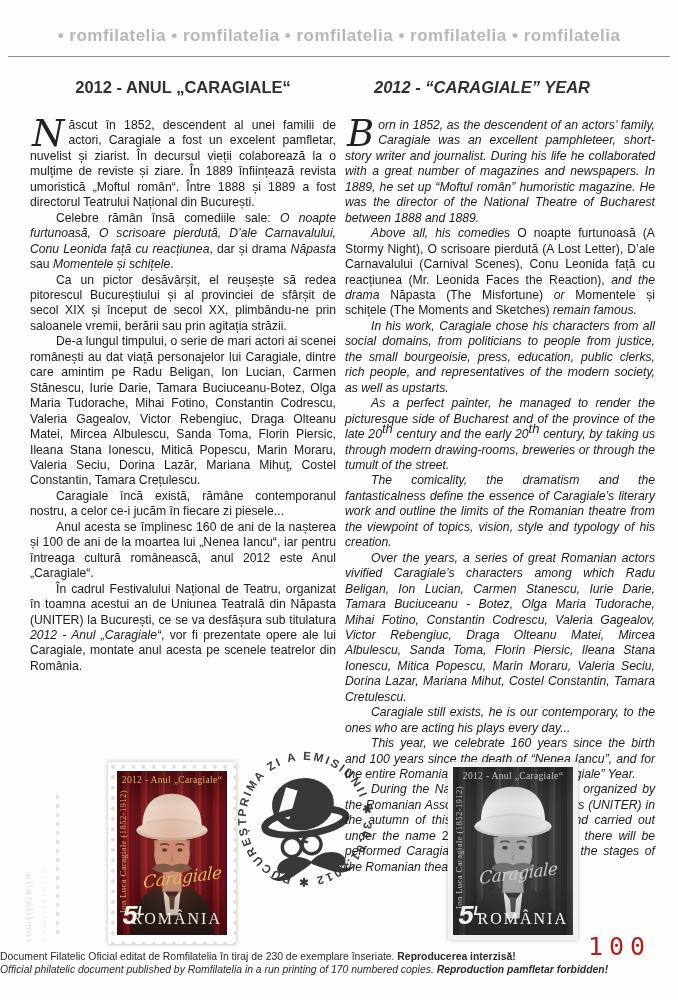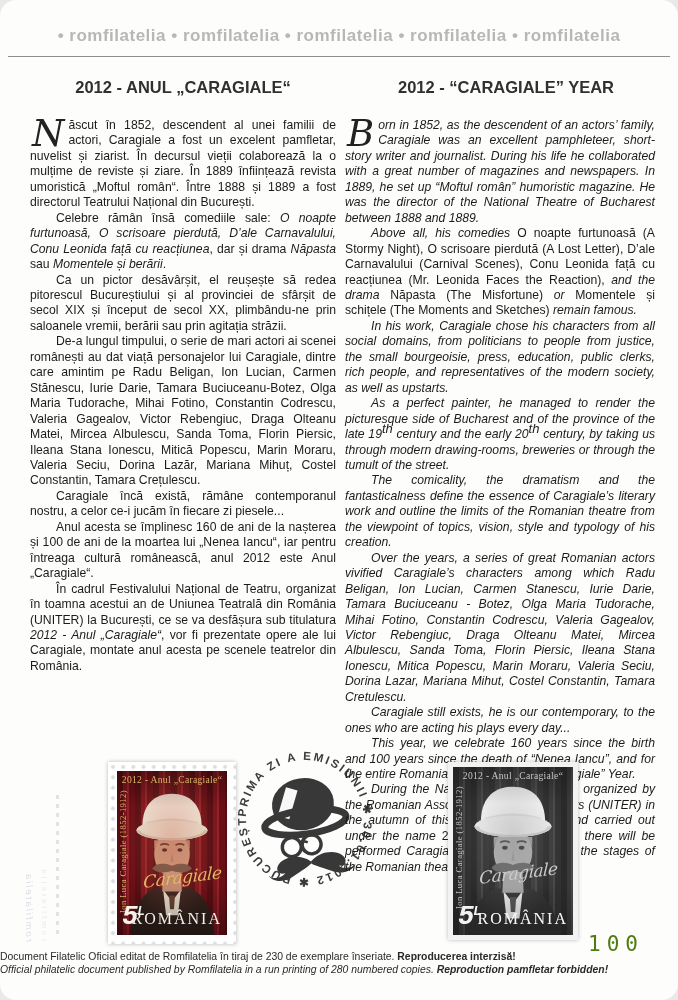--- a/index.html
+++ b/index.html
@@ -1,24 +1,24 @@
 <!DOCTYPE html>
 <html><head>
 <meta charset="utf-8">
 <style>
   html,body{margin:0;padding:0;background:#e9e9e9;}
   .page{position:relative;width:678px;height:1000px;margin:0 auto;background:#fdfdfc;overflow:hidden;
-        font-family:"Liberation Sans",sans-serif;color:#1c1c1c;border-radius:16px;}
+        font-family:"Liberation Sans",sans-serif;color:#1c1c1c;}
   
   .banner{position:absolute;top:26px;left:0;width:678px;text-align:center;
           font-weight:bold;font-size:17px;letter-spacing:.5px;color:#b7b7b7;}
   .toprule{position:absolute;top:56px;left:8px;width:662px;height:0;border-top:1.4px solid #8f8f8f;}
   .title{position:absolute;top:78px;font-weight:bold;font-size:16.5px;color:#303030;text-align:center;}
   .title.ro{left:30px;width:306px;}
-  .title.en{left:351px;width:310px;}
+  .title.en{left:327px;width:310px;font-style:italic;}
   
   .col{position:absolute;top:118px;text-align:justify;font-size:12.2px;line-height:15.45px;color:#1b1b1b;}
   .col.ro{left:30px;width:306px;}
   .col.en{left:345px;width:310px;font-style:italic;}
   .para{margin:0;text-indent:26px;}
   .para.dropped{text-indent:0;}
   .dropcap{float:left;font-family:"DejaVu Serif",serif;font-style:italic;font-size:37px;line-height:27px;
            padding:2px 4px 0 2px;color:#222;}
   .it{font-style:italic;}
   .up{font-style:normal;}
@@ -54,48 +54,48 @@
           font-size:16px;letter-spacing:2px;}
   .gray{filter:grayscale(1) brightness(1.13) contrast(.9);}
   
   .postmark{position:absolute;left:232px;top:746px;width:146px;height:146px;opacity:.88;}
   .postmark text{font-family:"Liberation Sans",sans-serif;font-weight:bold;font-size:11.6px;letter-spacing:2.2px;fill:#222;}
   
   .footer{position:absolute;left:0;width:678px;text-align:left;font-size:10.4px;color:#2a2a2a;}
   .footer.l1{top:951px;}
   .footer.l2{top:964px;font-style:italic;}
   .footer b{font-weight:bold;}
-  .pagenum{position:absolute;left:588px;top:932px;width:70px;font-size:21px;letter-spacing:6px;
-          color:#4d7c0f;font-family:"DejaVu Sans Mono",monospace;}
+  .pagenum{position:absolute;left:588px;top:932px;width:70px;font-size:25px;letter-spacing:6px;
+          color:#b91c1c;font-family:"DejaVu Sans Mono",monospace;}
 </style>
 </head>
 <body>
 
 <div class="page">
 
   <div class="banner">• romfilatelia • romfilatelia • romfilatelia • romfilatelia • romfilatelia</div>
   <div class="toprule"></div>
 
   <div class="title ro">2012 - ANUL „CARAGIALE“</div>
   <div class="title en">2012 - “CARAGIALE” YEAR</div>
 
   <div class="col ro">
       <p class="para dropped"><span class="dropcap">N</span><span>ăscut în 1852, descendent al unei familii de actori, Caragiale a fost un excelent pamfletar, nuvelist și ziarist. În decursul vieții colaborează la o mulțime de reviste și ziare. În 1889 înființează revista umoristică „Moftul român“. Între 1888 și 1889 a fost directorul Teatrului Național din București.</span></p>
-      <p class="para"><span>Celebre rămân însă comediile sale: </span><span class="it">O noapte furtunoasă, O scrisoare pierdută, D’ale Carnavalului, Conu Leonida față cu reacțiunea</span><span>, dar și drama </span><span class="it">Năpasta</span><span> sau </span><span class="it">Momentele și berării</span><span>.</span></p>
+      <p class="para"><span>Celebre rămân însă comediile sale: </span><span class="it">O noapte furtunoasă, O scrisoare pierdută, D’ale Carnavalului, Conu Leonida față cu reacțiunea</span><span>, dar și drama </span><span class="it">Năpasta</span><span> sau </span><span class="it">Momentele și schițele</span><span>.</span></p>
       <p class="para"><span>Ca un pictor desăvârșit, el reușește să redea pitorescul Bucureștiului și al provinciei de sfârșit de secol XIX și început de secol XX, plimbându-ne prin saloanele vremii, berării sau prin agitația străzii.</span></p>
       <p class="para"><span>De-a lungul timpului, o serie de mari actori ai scenei românești au dat viață personajelor lui Caragiale, dintre care amintim pe Radu Beligan, Ion Lucian, Carmen Stănescu, Iurie Darie, Tamara Buciuceanu-Botez, Olga Maria Tudorache, Mihai Fotino, Constantin Codrescu, Valeria Gagealov, Victor Rebengiuc, Draga Olteanu Matei, Mircea Albulescu, Sanda Toma, Florin Piersic, Ileana Stana Ionescu, Mitică Popescu, Marin Moraru, Valeria Seciu, Dorina Lazăr, Mariana Mihuț, Costel Constantin, Tamara Crețulescu.</span></p>
       <p class="para"><span>Caragiale încă există, rămâne contemporanul nostru, a celor ce-i jucăm în fiecare zi piesele...</span></p>
       <p class="para"><span>Anul acesta se împlinesc 160 de ani de la nașterea și 100 de ani de la moartea lui „Nenea Iancu“, iar pentru întreaga cultură românească, anul 2012 este Anul „Caragiale“.</span></p>
-      <p class="para"><span>În cadrul Festivalului Național de Teatru, organizat în toamna acestui an de Uniunea Teatrală din România (UNITER) la București, ce se va desfășura sub titulatura </span><span class="it">2012 - Anul „Caragiale“</span><span>, vor fi prezentate opere ale lui Caragiale, montate anul acesta pe scenele teatrelor din România.</span></p>
+      <p class="para"><span>În cadrul Festivalului Național de Teatru, organizat în toamna acestui an de Uniunea Teatrală din Năpasta (UNITER) la București, ce se va desfășura sub titulatura </span><span class="it">2012 - Anul „Caragiale“</span><span>, vor fi prezentate opere ale lui Caragiale, montate anul acesta pe scenele teatrelor din România.</span></p>
     </div>
   <div class="col en">
       <p class="para dropped"><span class="dropcap">B</span><span>orn in 1852, as the descendent of an actors’ family, Caragiale was an excellent pamphleteer, short-story writer and journalist. During his life he collaborated with a great number of magazines and newspapers. In 1889, he set up “Moftul român” humoristic magazine. He was the director of the National Theatre of Bucharest between 1888 and 1889.</span></p>
       <p class="para"><span>Above all, his comedies </span><span class="up">O noapte furtunoasă (A Stormy Night), O scrisoare pierdută (A Lost Letter), D’ale Carnavalului (Carnival Scenes), Conu Leonida față cu reacțiunea (Mr. Leonida Faces the Reaction),</span><span> and the drama </span><span class="up">Năpasta (The Misfortune)</span><span> or </span><span class="up">Momentele și schițele (The Moments and Sketches)</span><span> remain famous.</span></p>
       <p class="para"><span>In his work, Caragiale chose his characters from all social domains, from politicians to people from justice, the small bourgeoisie, press, education, public clerks, rich people, and representatives of the modern society, as well as upstarts.</span></p>
-      <p class="para"><span>As a perfect painter, he managed to render the picturesque side of Bucharest and of the province of the late 19</span><span class="sup">th</span><span> century and the early 20</span><span class="sup">th</span><span> century, by taking us through modern drawing-rooms, breweries or through the tumult of the street.</span></p>
+      <p class="para"><span>As a perfect painter, he managed to render the picturesque side of Bucharest and of the province of the late 20</span><span class="sup">th</span><span> century and the early 20</span><span class="sup">th</span><span> century, by taking us through modern drawing-rooms, breweries or through the tumult of the street.</span></p>
       <p class="para"><span>The comicality, the dramatism and the fantasticalness define the essence of Caragiale’s literary work and outline the limits of the Romanian theatre from the viewpoint of topics, vision, style and typology of his creation.</span></p>
       <p class="para"><span>Over the years, a series of great Romanian actors vivified Caragiale’s characters among which Radu Beligan, Ion Lucian, Carmen Stanescu, Iurie Darie, Tamara Buciuceanu - Botez, Olga Maria Tudorache, Mihai Fotino, Constantin Codrescu, Valeria Gagealov, Victor Rebengiuc, Draga Olteanu Matei, Mircea Albulescu, Sanda Toma, Florin Piersic, Ileana Stana Ionescu, Mitica Popescu, Marin Moraru, Valeria Seciu, Dorina Lazar, Mariana Mihut, Costel Constantin, Tamara Cretulescu.</span></p>
       <p class="para"><span>Caragiale still exists, he is our contemporary, to the ones who are acting his plays every day...</span></p>
       <p class="para"><span>This year, we celebrate 160 years since the birth and 100 years since the death of “Nenea Iancu”, and for the entire Romanian culture, 2012 is “Caragiale” Year.</span></p>
       <p class="para"><span>During the National Theatre Festival, organized by the Romanian Association of Theatre Artists (UNITER) in the autumn of this year in Bucharest, and carried out under the name </span><span class="up">2012 - “Caragiale” Year,</span><span> there will be performed Caragiale’s plays this year on the stages of the Romanian theatres.</span></p>
     </div>
 
   <div class="ghost">romfilatelia</div>
   <div class="ghost2">romfilatelia</div>
   <div class="ghost-perf"></div>
@@ -178,17 +178,17 @@
         <path d="M64.5,97.5 q3.5,-4 8,-1" stroke-width="2.4"></path>
       </g>
       <g fill="#1d1d1d">
         <path d="M73,116 C64,107 48,107 41,114 C36,119 39,125 46,124 C41,129 33,128 29,124 C33,132 46,133 54,128 C62,124 69,121 73,118 Z"></path>
         <path d="M73,116 C82,107 98,107 105,114 C110,119 107,125 100,124 C105,129 113,128 117,124 C113,132 100,133 92,128 C84,124 77,121 73,118 Z"></path>
       </g>
     </g>
   </svg>
 
   <div class="footer l1"><span>Document Filatelic Oficial editat de Romfilatelia în tiraj de 230 de exemplare înseriate. </span><b>Reproducerea interzisă!</b></div>
-  <div class="footer l2"><span>Official philatelic document published by Romfilatelia in a run printing of 280 numbered copies. </span><b>Reproduction pamfletar forbidden!</b></div>
+  <div class="footer l2"><span>Official philatelic document published by Romfilatelia in a run printing of 170 numbered copies. </span><b>Reproduction pamfletar forbidden!</b></div>
 
   <div class="pagenum">100</div>
 
 </div>
 
 </body></html>

